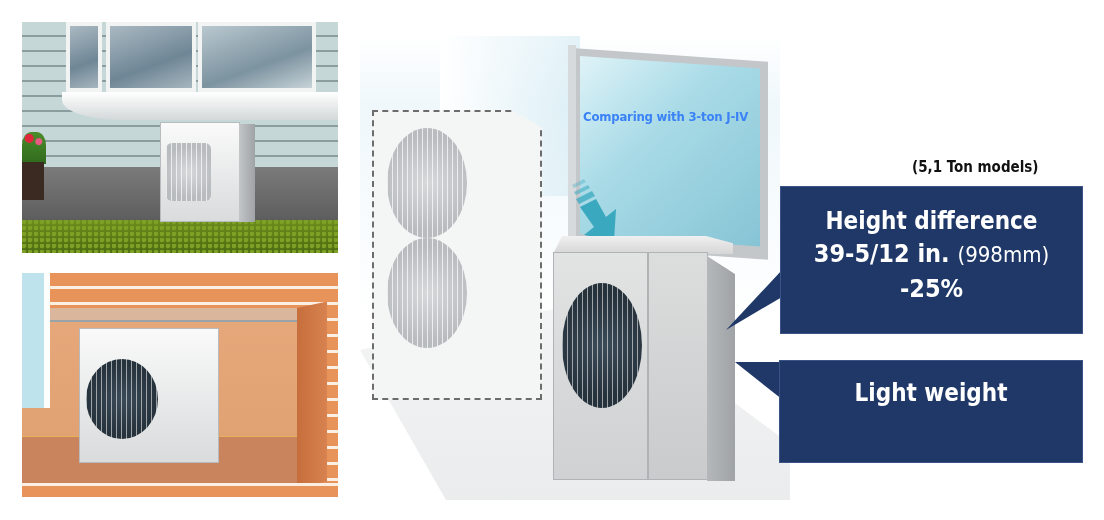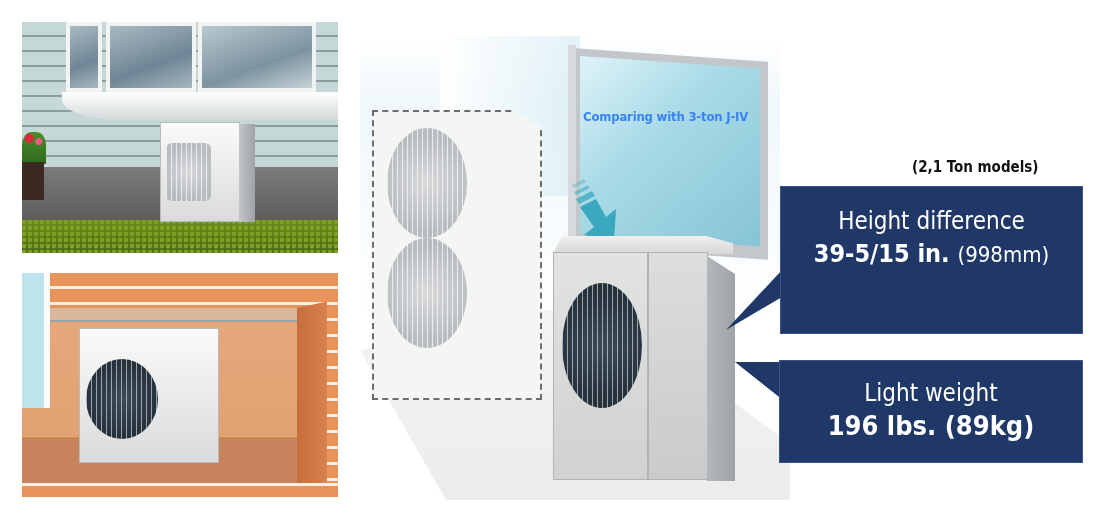--- a/index.html
+++ b/index.html
@@ -70,21 +70,21 @@
   .small-unit-front { left:553px; top:252px; width:95px; height:228px; background:linear-gradient(180deg,#e2e3e3,#cfd1d2); border:1px solid #b0b3b5; box-sizing:border-box; }
   .small-unit-panel { left:648px; top:252px; width:60px; height:228px; background:linear-gradient(180deg,#dcdddd,#c9cbcc); border:1px solid #b0b3b5; box-sizing:border-box; }
   .small-unit-side { left:707px; top:256px; width:28px; height:225px; background:linear-gradient(90deg,#b5b8ba,#a0a3a6); clip-path:polygon(0 0,100% 8%,100% 100%,0 100%); }
   .small-fan { left:562px; top:283px; width:80px; height:125px; }
 
   
   .models-note { left:912px; top:158px; font-size:15px; font-weight:bold; color:#111; white-space:nowrap; }
   .callout { position:absolute; background:#1f3868; color:#ffffff; text-align:center; box-sizing:border-box; border:1px solid #3a5488; }
   .callout-1 { left:780px; top:186px; width:303px; height:148px; padding-top:18px; }
   .callout-2 { left:779px; top:354px; width:304px; height:103px; padding-top:16px;margin-top:6px; }
-  .c-title { font-size:24px; font-weight:normal; line-height:32px; }
+  .c-title { font-size:24px; font-weight:bold; line-height:32px; }
   .c-value { font-size:25px; font-weight:bold; line-height:34px; white-space:nowrap; }
   .c-value .mm { font-weight:normal; font-size:22px; }
   .pointer { position:absolute; background:#1f3868; }
   .pointer-1 { left:726px; top:270px; width:56px; height:60px; clip-path:polygon(100% 0,0 100%,100% 45%); }
   .pointer-2 { left:735px; top:362px; width:48px; height:38px; clip-path:polygon(0 0,100% 0,100% 100%); }
 </style>
 </head>
 <body>
 
 <div class="abs photo1">
@@ -137,28 +137,28 @@
     <polygon points="10,32 26,24 36,42 46,34 44,66 14,60 24,52"></polygon>
   </g>
 </svg>
 
 <div class="abs small-unit-top"></div>
 <div class="abs small-unit-front"></div>
 <div class="abs fan-grille small-fan"></div>
 <div class="abs small-unit-panel"></div>
 <div class="abs small-unit-side"></div>
 
-<div class="abs models-note">(2,1 Ton models)</div>
+<div class="abs models-note">(5,1 Ton models)</div>
 
 <div class="pointer pointer-1"></div>
 <div class="callout callout-1">
   <div class="c-title">Height difference</div>
   <div class="c-value">
-    <span>39-5/15 in.</span>
+    <span>39-5/12 in.</span>
     <span class="mm">(998mm)</span>
   </div>
+  <div class="c-value">-25%</div>
 </div>
 
 <div class="pointer pointer-2"></div>
 <div class="callout callout-2">
   <div class="c-title">Light weight</div>
-  <div class="c-value" style="font-size:27px;">196 lbs. (89kg)</div>
 </div>
 
 </body></html>

